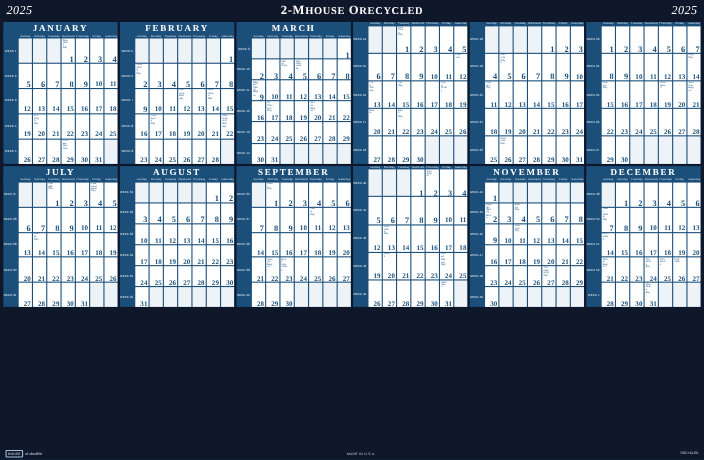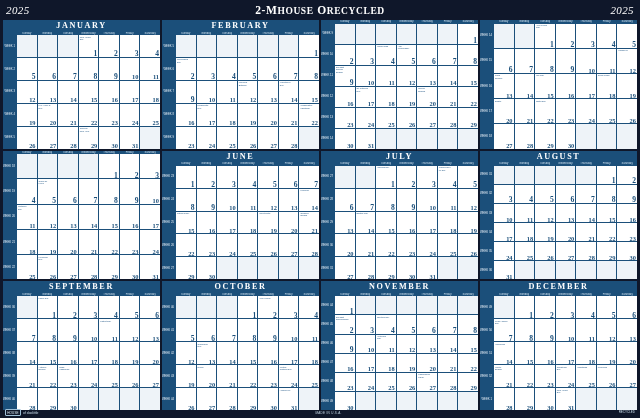--- a/index.html
+++ b/index.html
@@ -36,21 +36,21 @@
     font-weight: bold;
     letter-spacing: .6px;
     text-align: center;
     flex: 1;
   }
   .main-title .sc { font-size: 9.5px; }
 
   
   .grid {
     display: grid;
-    grid-template-columns: repeat(4, 1fr);
+    grid-template-columns: repeat(6, 1fr);
     grid-template-rows: repeat(3, 1fr);
     gap: 2px;
     padding: 0 3px 4px 3px;
     height: 394px;
   }
   .month {
     background: #1b4f7a;
     display: flex;
     flex-direction: column;
     overflow: hidden;
@@ -424,20 +424,21 @@
               <div class="num small">27</div>
             </div>
             <div class="cell">
               <div class="num small">28</div>
             </div>
             <div class="cell empty"></div>
           </div>
         </div>
       </div>
       <div class="month">
+        <div class="month-name">March</div>
         <div class="dow-row">
           <div class="dow blank">.</div>
           <div class="dow">Sunday</div>
           <div class="dow">Monday</div>
           <div class="dow">Tuesday</div>
           <div class="dow">Wednesday</div>
           <div class="dow">Thursday</div>
           <div class="dow">Friday</div>
           <div class="dow">Saturday</div>
         </div>
@@ -825,21 +826,20 @@
             <div class="cell">
               <div class="num small">30</div>
             </div>
             <div class="cell">
               <div class="num small">31</div>
             </div>
           </div>
         </div>
       </div>
       <div class="month">
-        <div class="month-name">June</div>
         <div class="dow-row">
           <div class="dow blank">.</div>
           <div class="dow">Sunday</div>
           <div class="dow">Monday</div>
           <div class="dow">Tuesday</div>
           <div class="dow">Wednesday</div>
           <div class="dow">Thursday</div>
           <div class="dow">Friday</div>
           <div class="dow">Saturday</div>
         </div>
@@ -1350,21 +1350,20 @@
               <div class="num small">30</div>
             </div>
             <div class="cell empty"></div>
             <div class="cell empty"></div>
             <div class="cell empty"></div>
             <div class="cell empty"></div>
           </div>
         </div>
       </div>
       <div class="month">
-        <div class="month-name">October</div>
         <div class="dow-row">
           <div class="dow blank">.</div>
           <div class="dow">Sunday</div>
           <div class="dow">Monday</div>
           <div class="dow">Tuesday</div>
           <div class="dow">Wednesday</div>
           <div class="dow">Thursday</div>
           <div class="dow">Friday</div>
           <div class="dow">Saturday</div>
         </div>

